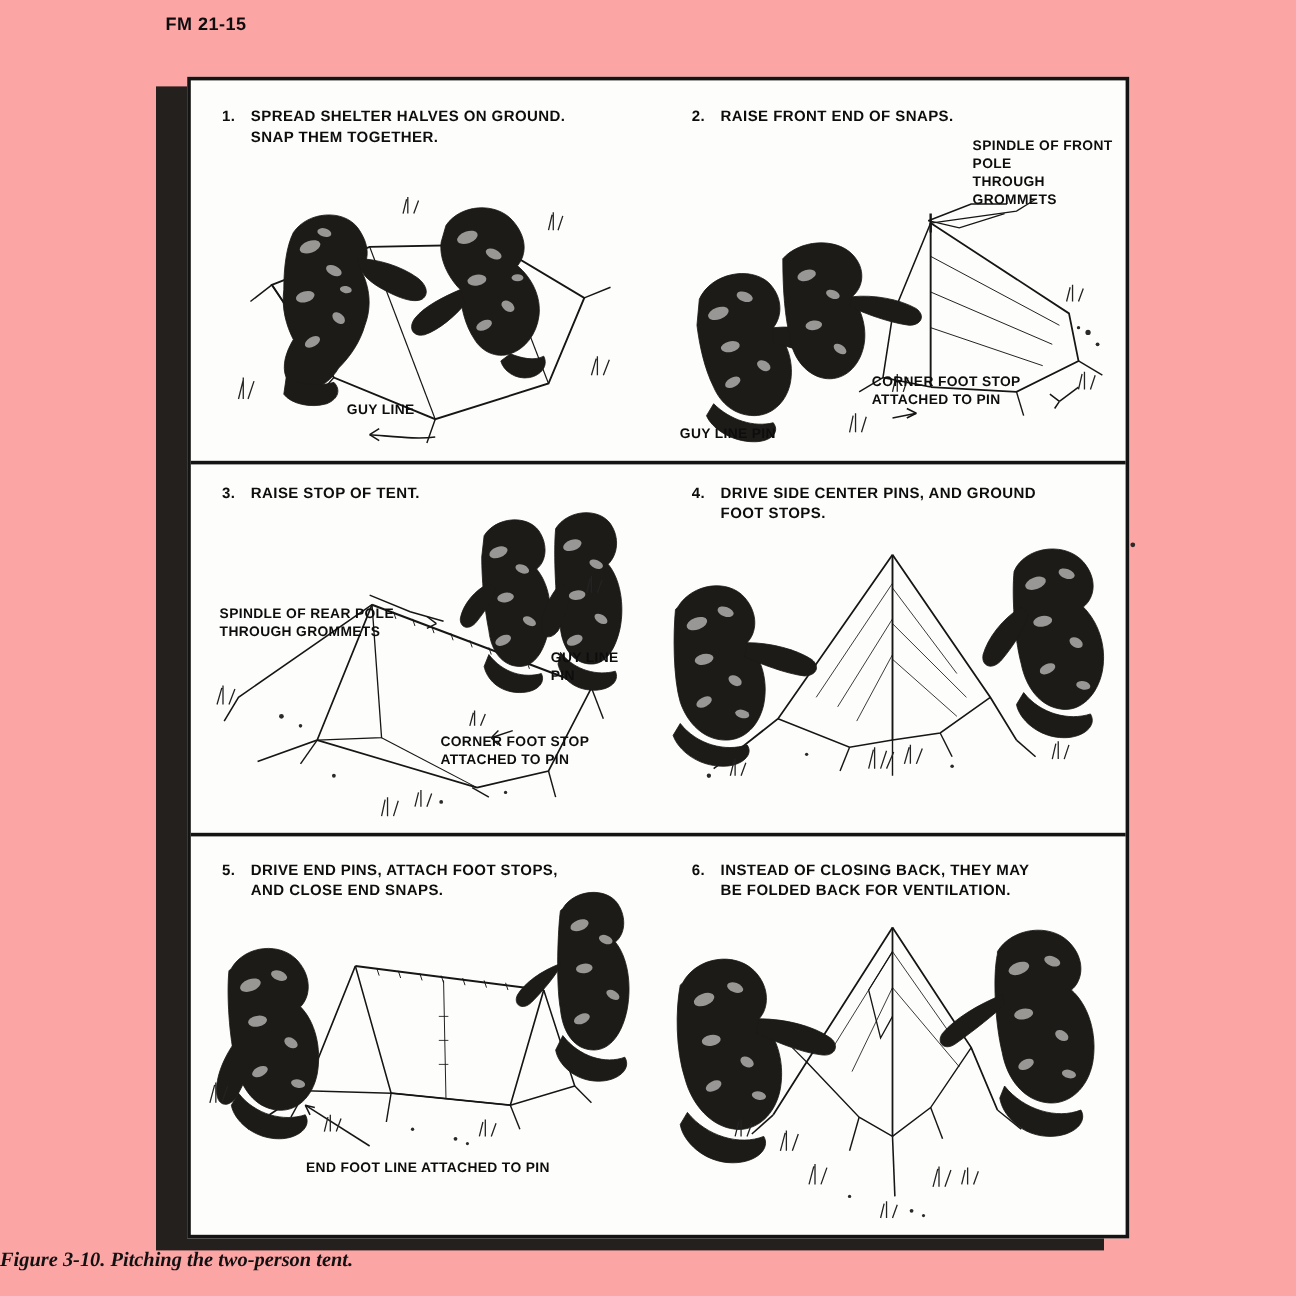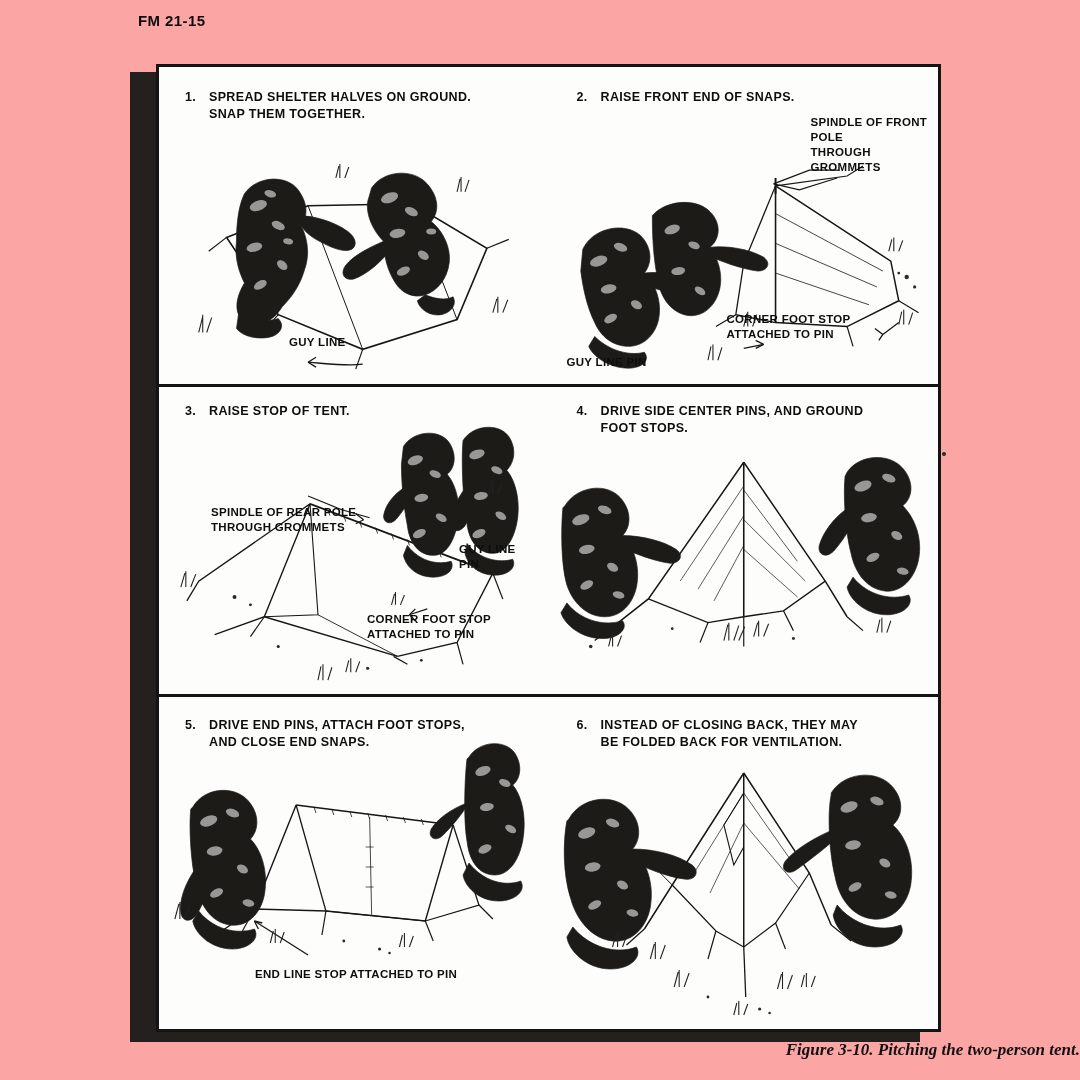--- a/index.html
+++ b/index.html
@@ -93,21 +93,21 @@
     letter-spacing: 0.3px;
     line-height: 1.3;
     white-space: pre-line;
   }
 
   .caption {
     position: absolute;
     left: 0;
     right: 0;
     top: 1040px;
-    text-align: right;
+    text-align: left;
     font-family: "Liberation Serif", serif;
     font-style: italic;
     font-size: 17px;
     font-weight: bold;
     color: #111;
   }
 
   
   .art { position: absolute; inset: 0; }
   .art svg { width: 100%; height: 100%; display: block; }
@@ -354,21 +354,21 @@
             <g fill="#2a2a2a">
               <circle cx="76" cy="212" r="2"></circle>
               <circle cx="92" cy="220" r="1.5"></circle>
               <circle cx="120" cy="262" r="1.6"></circle>
               <circle cx="210" cy="284" r="1.6"></circle>
               <circle cx="264" cy="276" r="1.4"></circle>
             </g>
           </svg>
         </div>
 
-        <div class="callout" style="left:24px; top:118px;margin-left:28px;">SPINDLE OF REAR POLE
+        <div class="callout" style="left:24px; top:118px;">SPINDLE OF REAR POLE
 THROUGH GROMMETS</div>
         <div class="callout" style="left:300px; top:155px;">GUY LINE
 PIN</div>
         <div class="callout" style="left:208px; top:225px;">CORNER FOOT STOP
 ATTACHED TO PIN</div>
       </div>
 
       <div class="cell cell-right">
         <div class="step" style="left:28px; top:16px;">
           <span class="step-num">4.</span>
@@ -524,21 +524,21 @@
               <path d="M242 250 l3 -12 M247 250 l0 -14 M252 250 l4 -11"></path>
             </g>
             <g fill="#2a2a2a">
               <circle cx="222" cy="252" r="1.6"></circle>
               <circle cx="232" cy="256" r="1.3"></circle>
               <circle cx="186" cy="244" r="1.4"></circle>
             </g>
           </svg>
         </div>
 
-        <div class="callout" style="left:96px; top:270px;">END LINE STOP ATTACHED TO PIN</div>
+        <div class="callout" style="left:96px; top:270px;">END FOOT LINE ATTACHED TO PIN</div>
       </div>
 
       <div class="cell cell-right">
         <div class="step" style="left:28px; top:20px;">
           <span class="step-num">6.</span>
           <span class="step-text">INSTEAD OF CLOSING BACK, THEY MAY
 BE FOLDED BACK FOR VENTILATION.</span>
         </div>
 
         <div class="art">

